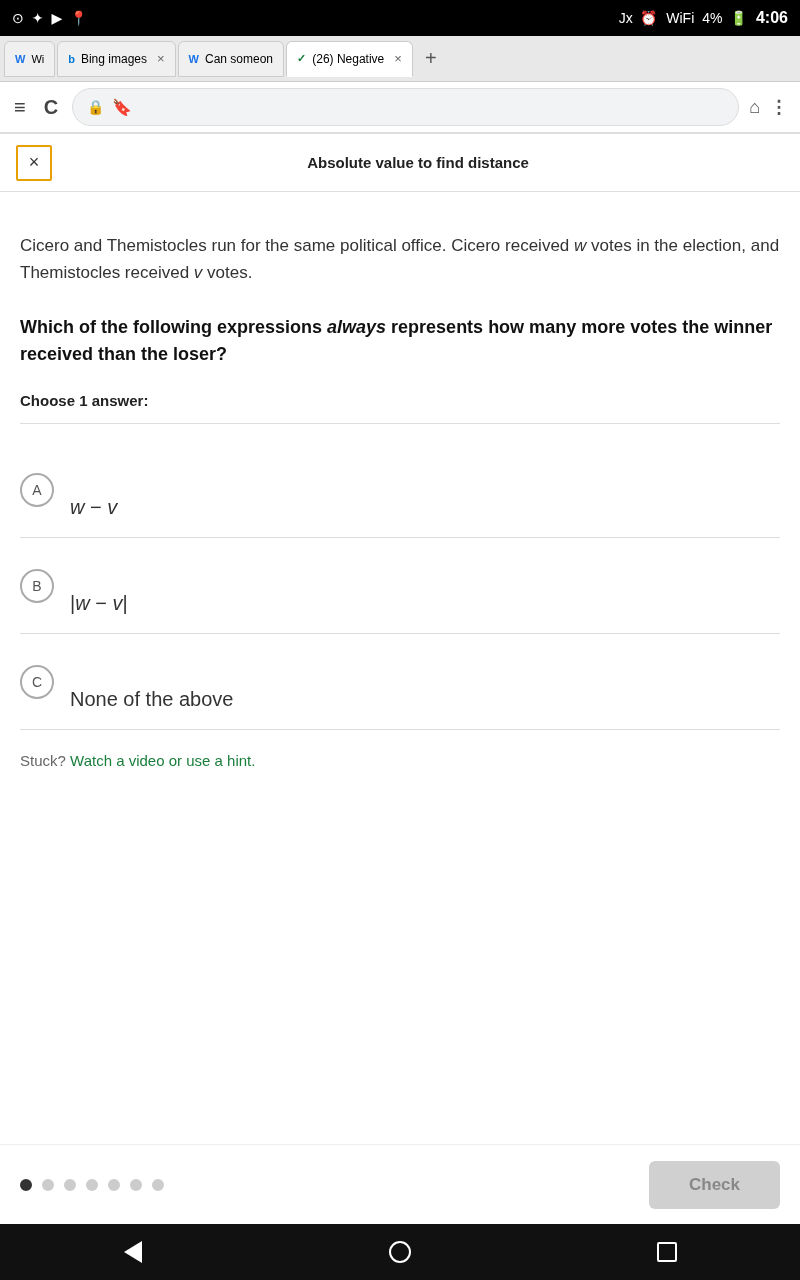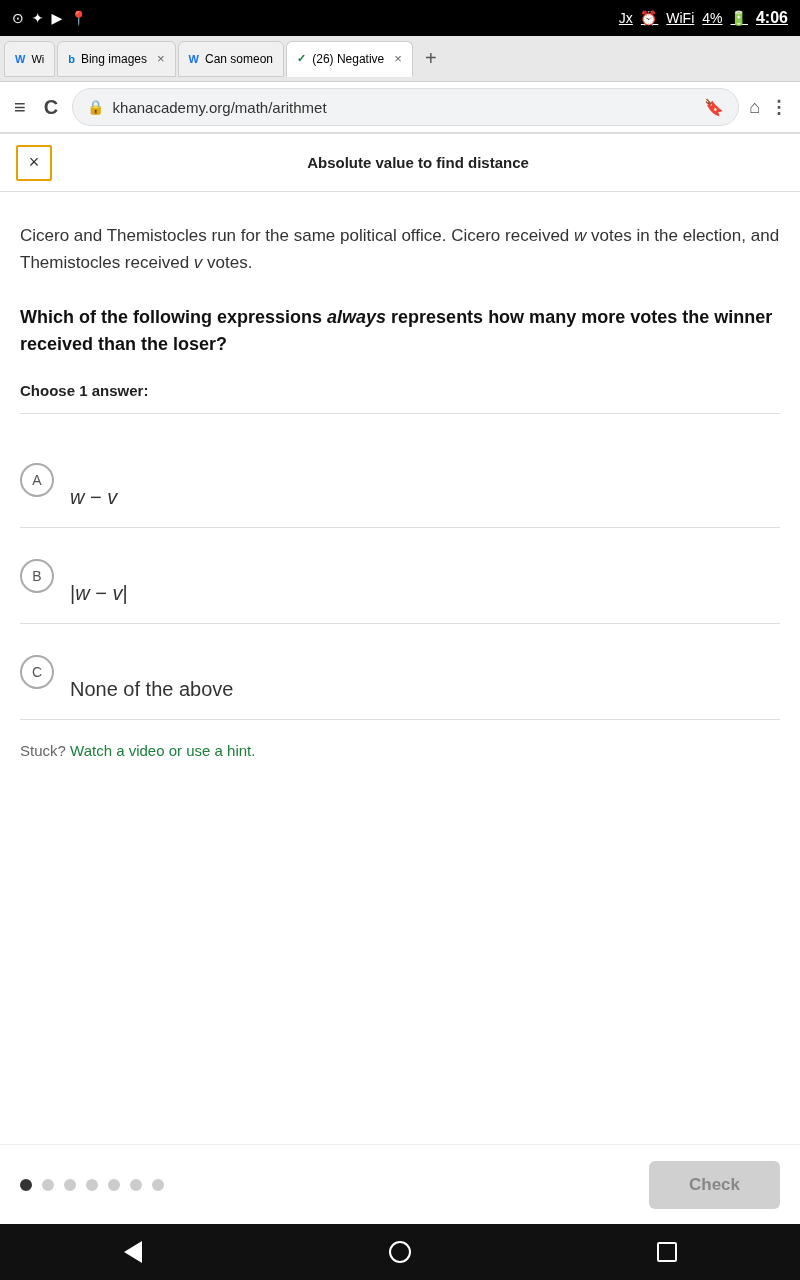--- a/index.html
+++ b/index.html
@@ -11,21 +11,21 @@
       background: #000;
       color: #fff;
       height: 36px;
       display: flex;
       align-items: center;
       justify-content: space-between;
       padding: 0 12px;
       font-size: 14px;
     }
     .status-left { display: flex; gap: 8px; align-items: center; }
-    .status-right { display: flex; gap: 8px; align-items: center; font-size: 14px; text-decoration: underline; }
+    .status-right { display: flex; gap: 8px; align-items: center; font-size: 14px; }
 
     
     .browser-tabs {
       background: #e8e8e8;
       display: flex;
       align-items: center;
       height: 46px;
       padding: 0 4px;
       border-bottom: 1px solid #ccc;
       gap: 2px;
@@ -115,20 +115,21 @@
     .content {
       padding: 30px 20px 20px 20px;
       background: #fff;
     }
 
     .problem-text {
       font-size: 17px;
       color: #333;
       line-height: 1.6;
       margin-bottom: 28px;
+      margin-top: 10px;
     }
     .problem-text em {
       font-style: italic;
       font-weight: normal;
     }
 
     .question-text {
       font-size: 18px;
       font-weight: bold;
       color: #111;
@@ -312,21 +313,20 @@
     <span class="tab-close">×</span>
   </div>
   <div class="tab-new">+</div>
 </div>
 
 <div class="nav-bar">
   <span class="nav-menu">≡</span>
   <span class="nav-refresh">C</span>
   <div class="address-bar">
     <span class="lock-icon">🔒</span>
-    <span class="address-text">khanacademy.org/math/arithmet</span>
     <span class="bookmark-icon">🔖</span>
   </div>
   <span class="home-icon">⌂</span>
   <span class="more-icon">⋮</span>
 </div>
 
 <div class="page-header">
   <div class="close-btn">×</div>
   <div class="page-title">Absolute value to find distance</div>
 </div>

